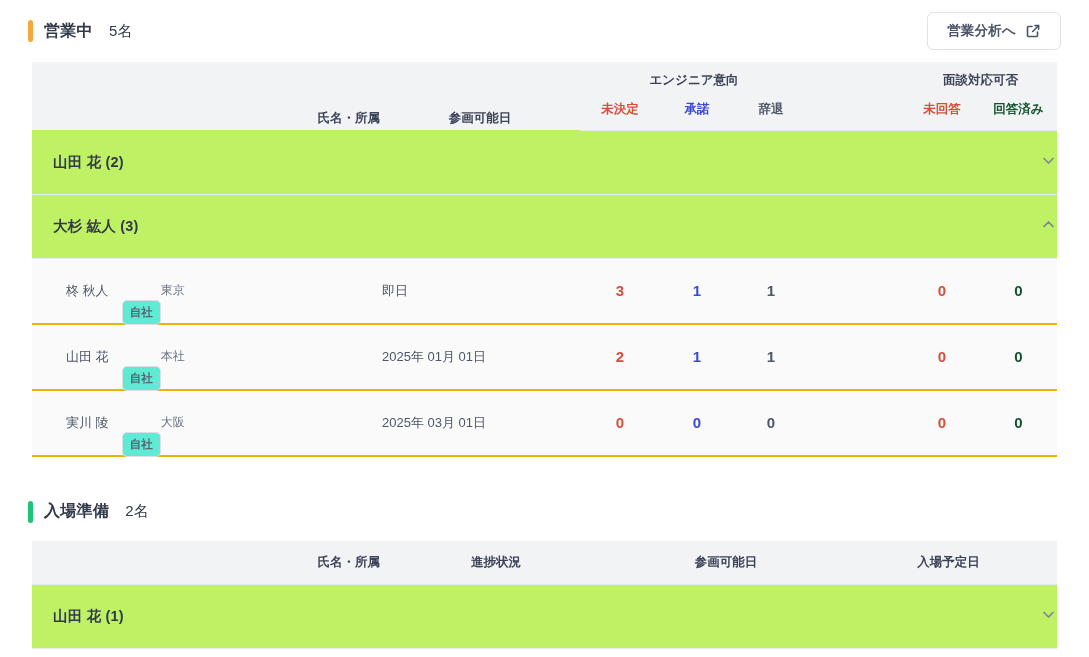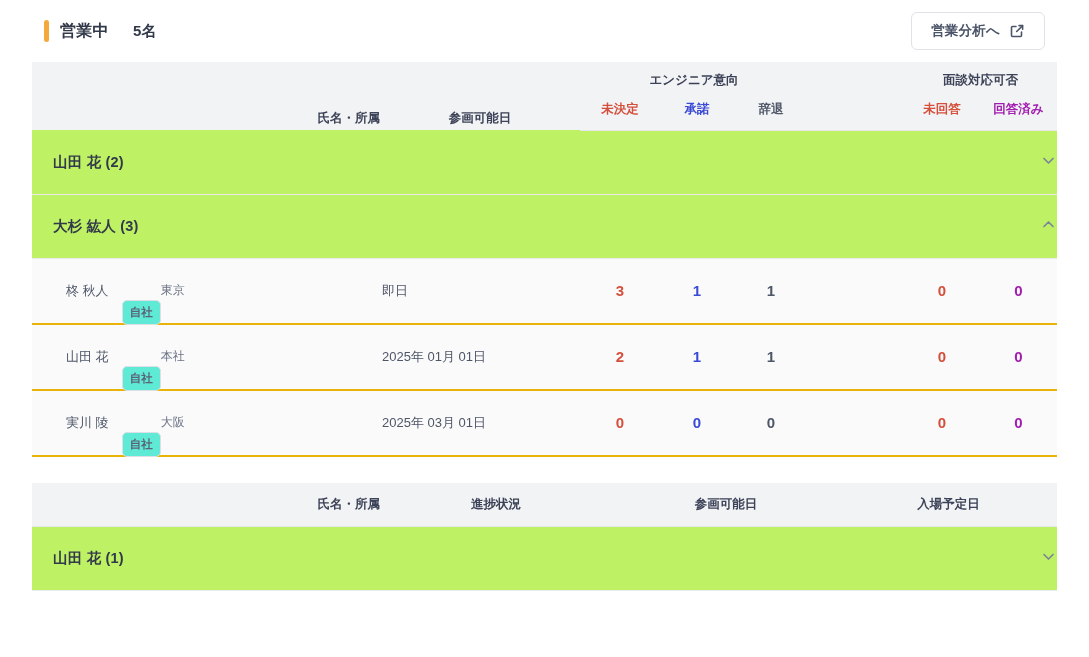--- a/index.html
+++ b/index.html
@@ -17,42 +17,42 @@
     -webkit-font-smoothing: antialiased;
   }
 
   .page { width: 1089px; position: relative; }
 
   
   .section-head {
     display: flex;
     align-items: center;
     position: relative;
-    padding: 0 44px;
+    padding: 0 28px;
     height: 58px;
   }
   .section-head.first { height: 62px; }
   .accent-bar {
     width: 5px;
     height: 22px;
     border-radius: 3px;
     flex: 0 0 auto;
     margin-right: 11px;
   }
   .section-title {
     font-size: 16px;
     font-weight: bold;
     color: #32394a;
     letter-spacing: .3px;
   }
   .section-count {
     font-size: 15px;
-    font-weight: bold;
+    font-weight: normal;
     color: #32394a;
-    margin-left: 24px;
+    margin-left: 16px;
     letter-spacing: .2px;
   }
   .head-spacer { flex: 1 1 auto; }
 
   .analysis-btn {
     display: inline-flex;
     align-items: center;
     gap: 9px;
     height: 38px;
     padding: 0 19px;
@@ -94,21 +94,21 @@
     padding-top: 9px;
     border-bottom: 1px solid #e6e8ec;
   }
   .col-head.name  { text-align: right; padding-left: 42px; vertical-align: middle; padding-top: 0; }
   .col-head.ctr   { text-align: center; }
   .col-head.mid   { vertical-align: middle; padding-top: 0; }
 
   .c-red   { color: #d4503c; }
   .c-blue  { color: #3a4ad6; }
   .c-gray  { color: #4e5668; }
-  .c-green { color: #a21caf; }
+  .c-green { color: #14532d; }
 
   
   .grp-row td {
     height: 64px;
     border-bottom: 1px solid #e9eaee;
     background: #bef264;
     padding: 0;
   }
   .grp-label {
     font-size: 14.5px;
@@ -310,20 +310,25 @@
           <td></td>
           <td class="num c-red">0</td>
           <td class="num c-green">0</td>
         </tr>
       </tbody>
     </table>
   </div>
 
   <div class="gap"></div>
 
+  <div class="section-head">
+    <span class="accent-bar" style="background:#1ec47a"></span>
+    <span class="section-title">入場準備</span>
+    <span class="section-count">2名</span>
+  </div>
 
   <div class="table-wrap">
     <table class="tbl">
       <colgroup>
         <col style="width:348px">
         <col style="width:232px">
         <col style="width:228px">
         <col style="width:217px">
       </colgroup>
       <thead>

